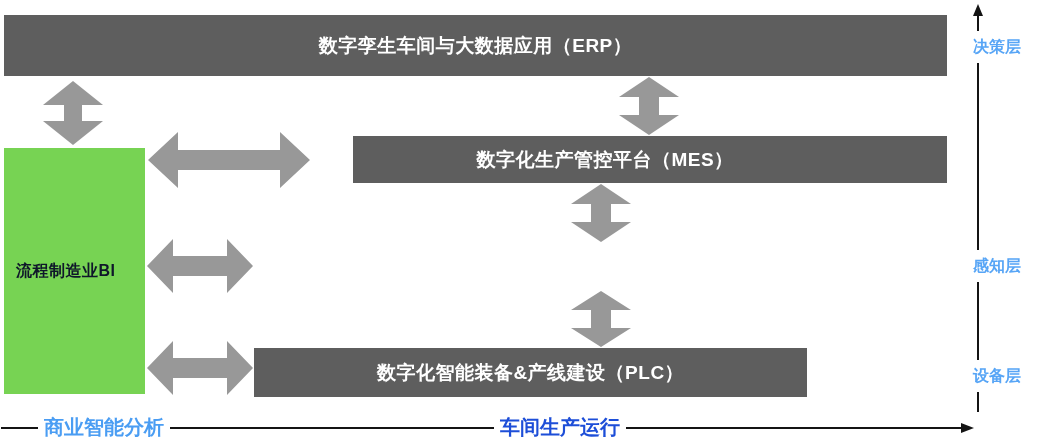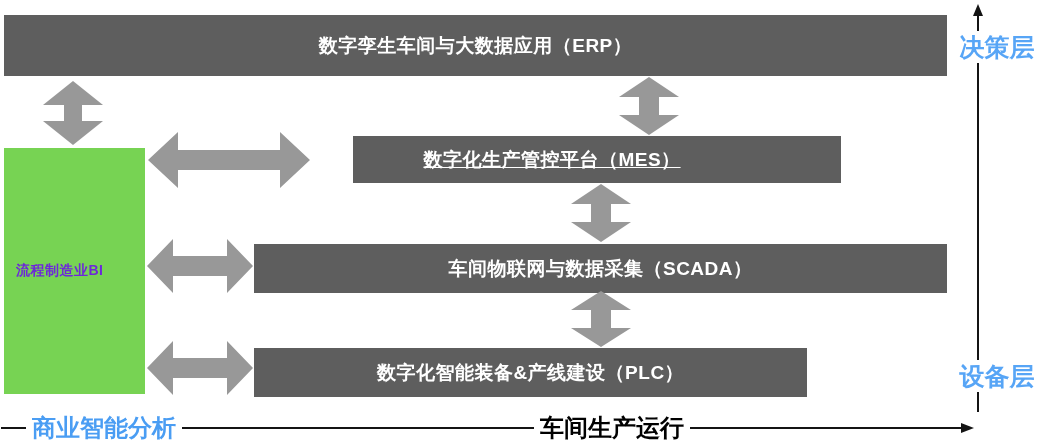--- a/index.html
+++ b/index.html
@@ -9,77 +9,74 @@
     font-family:"Liberation Sans", "DejaVu Sans", sans-serif;
     text-align:center;
   }
   .bar {
     position:absolute; background:#5E5E5E; color:#ffffff;
     display:flex; align-items:center; justify-content:center;
     font-size:19px; font-weight:bold; letter-spacing:0.5px;
     box-sizing:border-box;
   }
   .bar-erp   { left:4px;   top:15px;  width:943px; height:61px; }
-  .bar-mes   { left:353px; top:136px; width:488px; height:47px; padding-right:90px;text-decoration:underline; }
+  .bar-mes   { left:353px; top:136px; width:594px; height:47px; padding-right:90px; }
   .bar-scada { left:254px; top:244px; width:693px; height:49px; }
   .bar-plc   { left:254px; top:348px; width:553px; height:49px; }
 
   .bi-box {
     position:absolute; left:4px; top:148px; width:141px; height:246px;
-    background:#77D353; color:#6d28d9; font-size:14px; font-weight:bold;
+    background:#77D353; color:#0f172a; font-size:16px; font-weight:bold;
     display:flex; align-items:center; padding-left:12px; box-sizing:border-box;
     letter-spacing:0.5px;
   }
 
   .arrow { position:absolute; }
   .arrow polygon { fill:#989898; }
 
   .rail-line {
     position:absolute; left:977px; top:14px; width:2px; height:398px;
     background:#141414;
   }
   .rail-arrow { position:absolute; left:972px; top:4px; }
   .rail-arrow polygon { fill:#141414; }
   .layer-label {
     position:absolute; left:997px; transform:translateX(-50%);
-    background:#ffffff; color:#57A5F6; font-size:25px; font-weight:bold;
+    background:#ffffff; color:#57A5F6; font-size:16px; font-weight:bold;
     padding:5px 2px; white-space:nowrap; line-height:22px;
   }
   .layer-label-1 { top:31px; }
   .layer-label-2 { top:148px; }
   .layer-label-3 { top:250px; }
   .layer-label-4 { top:360px; }
 
   .bottom-line {
     position:absolute; left:1px; top:427px; width:961px; height:2px;
     background:#141414;
   }
   .bottom-arrow { position:absolute; left:961px; top:422px; }
   .bottom-arrow polygon { fill:#141414; }
   .bottom-label {
     position:absolute; top:416px; transform:translateX(-50%);
-    background:#ffffff; font-size:24px; font-weight:bold;
+    background:#ffffff; font-size:20px; font-weight:bold;
     padding:0 6px; line-height:23px; white-space:nowrap;
   }
   .bottom-label-bi   { left:104px; color:#4A9DF3; }
-  .bottom-label-prod { left:612px; color:#000000; }
+  .bottom-label-prod { left:560px; color:#1d4ed8; }
 </style>
 </head>
 <body>
 
 <div class="canvas">
 
   <div class="bar bar-erp">
     <span>数字孪生车间与大数据应用（ERP）</span>
   </div>
   <div class="bar bar-mes">
     <span>数字化生产管控平台（MES）</span>
-  </div>
-  <div class="bar bar-scada">
-    <span>车间物联网与数据采集（SCADA）</span>
   </div>
   <div class="bar bar-plc">
     <span>数字化智能装备&amp;产线建设（PLC）</span>
   </div>
 
   <div class="bi-box">
     <span>流程制造业BI</span>
   </div>
 
   <svg class="arrow" style="left:43px; top:81px;" width="60" height="64">
@@ -102,20 +99,21 @@
   </svg>
   <svg class="arrow" style="left:147px; top:341px;" width="106" height="54">
     <polygon points="0,27 26,0 26,17 80,17 80,0 106,27 80,54 80,37 26,37 26,54"></polygon>
   </svg>
 
   <div class="rail-line"></div>
   <svg class="rail-arrow" width="12" height="12">
     <polygon points="6,0 1,12 11,12"></polygon>
   </svg>
   <div class="layer-label layer-label-1">决策层</div>
+  <div class="layer-label layer-label-3">感知层</div>
   <div class="layer-label layer-label-4">设备层</div>
 
   <div class="bottom-line"></div>
   <svg class="bottom-arrow" width="13" height="12">
     <polygon points="0,1 13,6 0,11"></polygon>
   </svg>
   <div class="bottom-label bottom-label-bi">商业智能分析</div>
   <div class="bottom-label bottom-label-prod">车间生产运行</div>
 
 </div>

